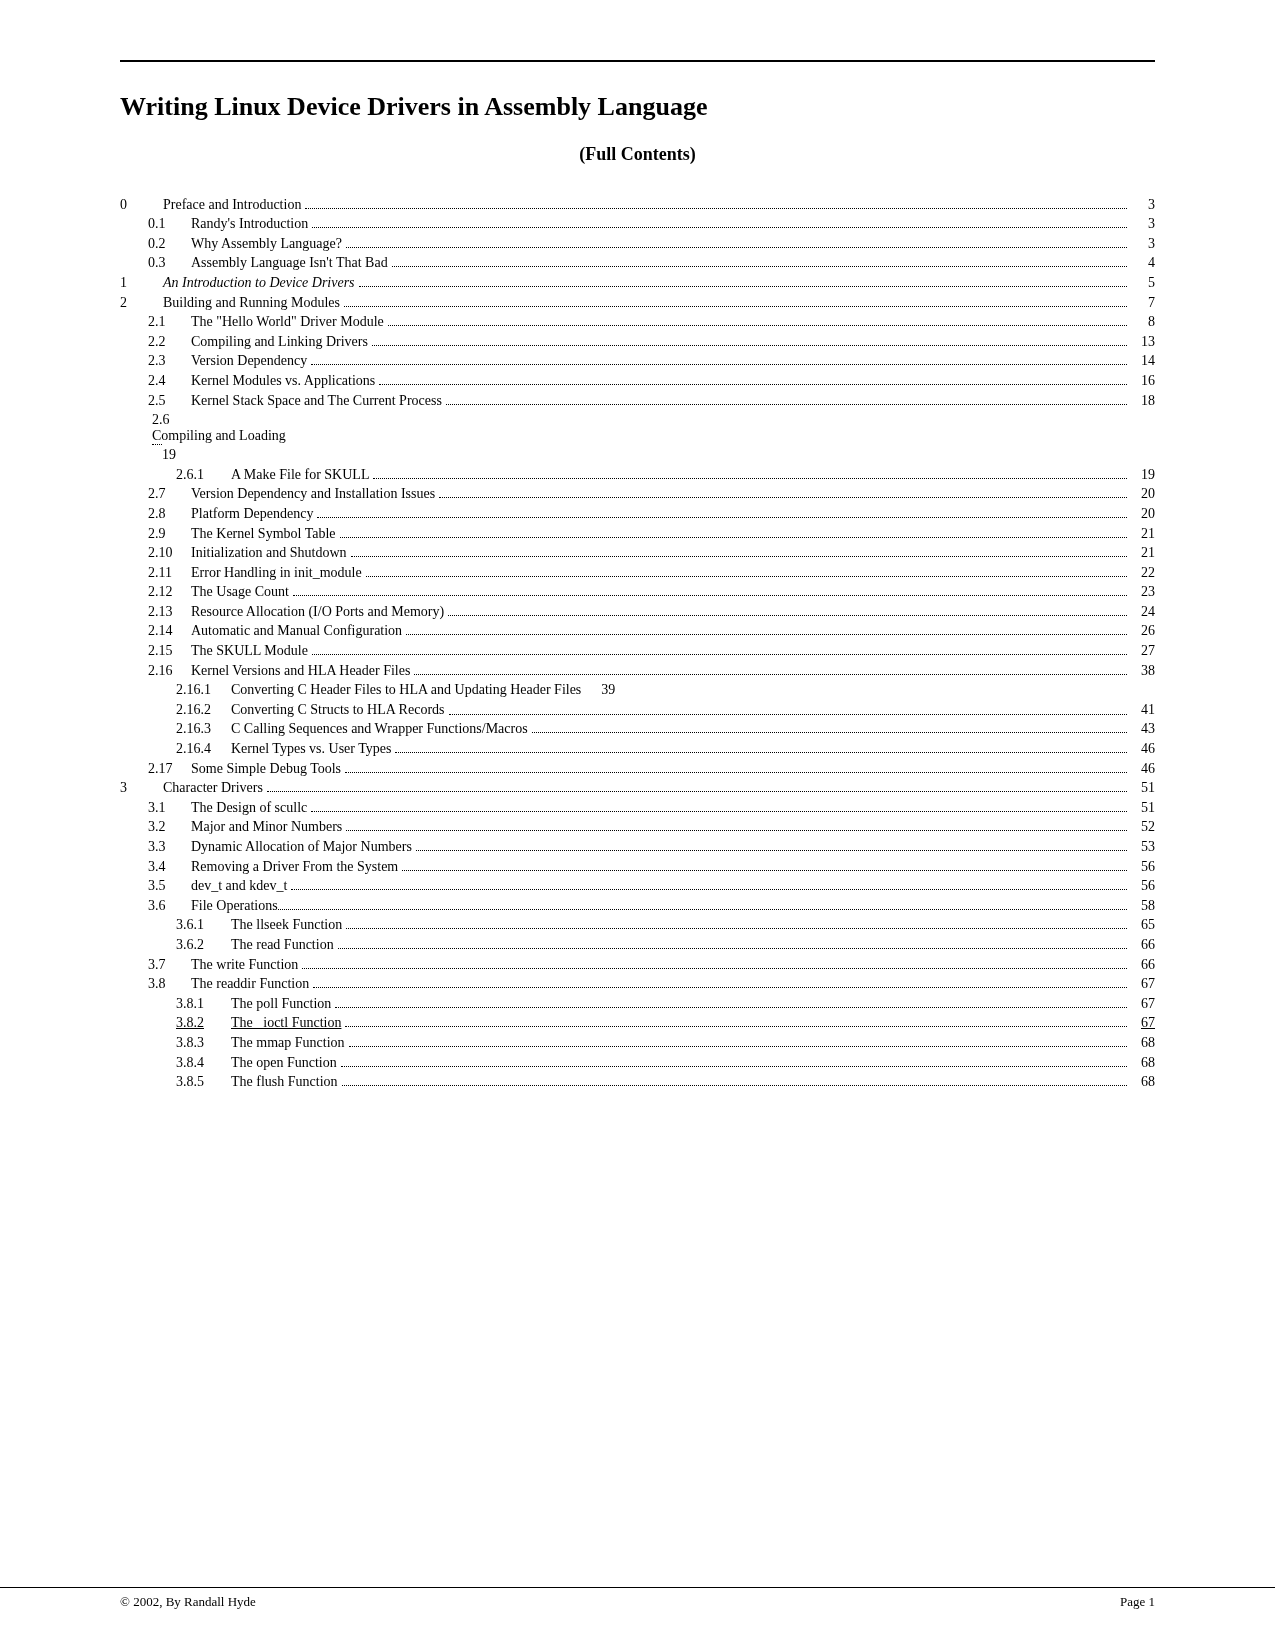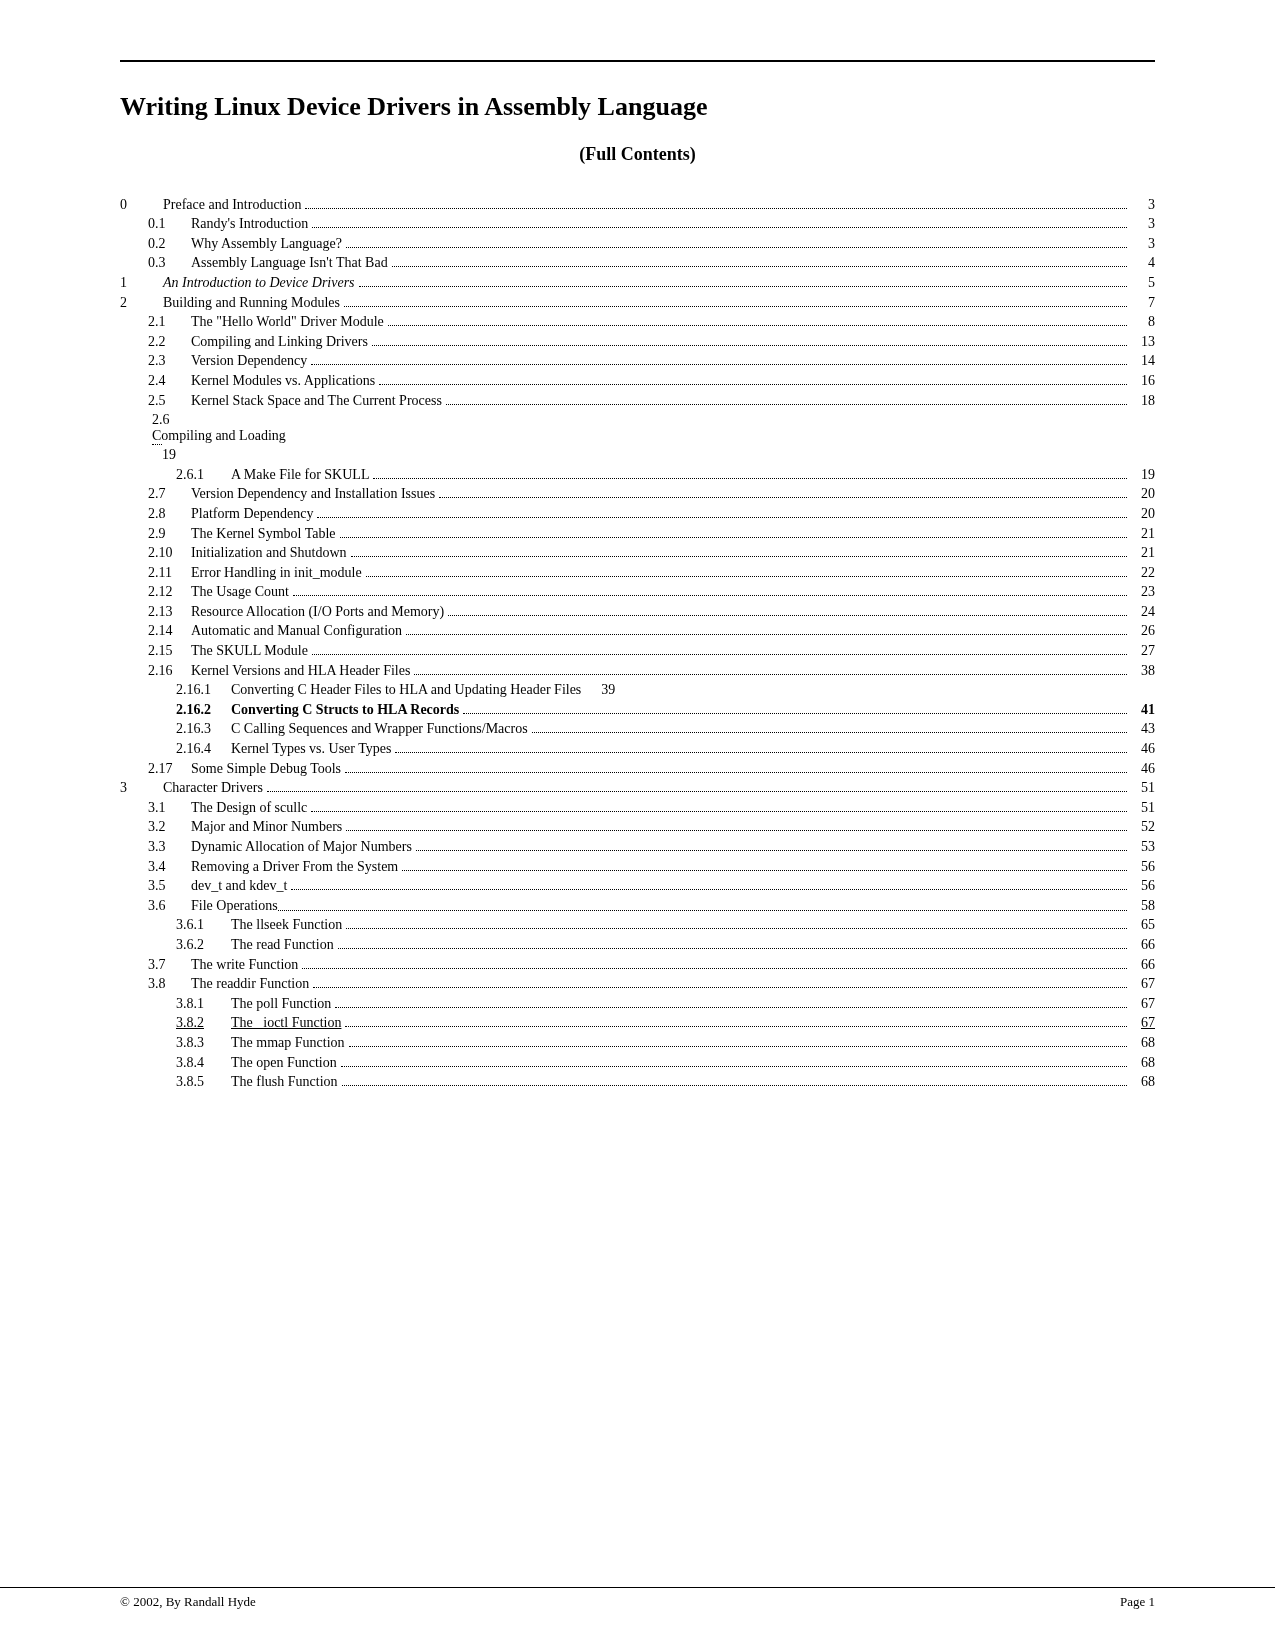--- a/index.html
+++ b/index.html
@@ -196,21 +196,21 @@
         <span style="white-space: nowrap; margin-right: 4px;">Kernel Versions and HLA Header Files</span>
         <span style="flex: 1 1 0%; overflow: hidden; border-bottom: 1px dotted rgb(0, 0, 0); height: 0.85em; margin-bottom: 2px; min-width: 10px;"></span>
         <span style="white-space: nowrap; margin-left: 4px; min-width: 24px; text-align: right;">38</span>
       </div>
       <div style="display: flex; align-items: baseline; width: 100%; padding: 1.8px 0px 1.8px 56px;">
         <span style="white-space: nowrap; margin-right: 5px; min-width: 50px; display: inline-block;">2.16.1</span>
         <span style="white-space: nowrap; margin-right: 4px;">Converting C Header Files to HLA and Updating Header Files</span>
         <span style="flex: 0 1 0%; overflow: hidden; border: none; height: 0.85em; margin-bottom: 2px; min-width: 0px;"></span>
         <span style="white-space: nowrap; margin-left: 6px; min-width: 24px; text-align: right;">39</span>
       </div>
-      <div style="display: flex; align-items: flex-start; width: 100%; padding: 1.8px 0px 1.8px 56px; font-weight: bold;">
+      <div style="display: flex; align-items: center; width: 100%; padding: 1.8px 0px 1.8px 56px;">
         <span style="white-space: nowrap; margin-right: 5px; min-width: 50px; display: inline-block;">2.16.2</span>
         <span style="white-space: nowrap; margin-right: 4px;">Converting C Structs to HLA Records</span>
         <span style="flex: 1 1 0%; overflow: hidden; border-bottom: 1px dotted rgb(0, 0, 0); height: 0.85em; margin-bottom: 2px; min-width: 10px;"></span>
         <span style="white-space: nowrap; margin-left: 4px; min-width: 24px; text-align: right;">41</span>
       </div>
       <div style="display: flex; align-items: baseline; width: 100%; padding: 1.8px 0px 1.8px 56px;">
         <span style="white-space: nowrap; margin-right: 5px; min-width: 50px; display: inline-block;">2.16.3</span>
         <span style="white-space: nowrap; margin-right: 4px;">C Calling Sequences and Wrapper Functions/Macros</span>
         <span style="flex: 1 1 0%; overflow: hidden; border-bottom: 1px dotted rgb(0, 0, 0); height: 0.85em; margin-bottom: 2px; min-width: 10px;"></span>
         <span style="white-space: nowrap; margin-left: 4px; min-width: 24px; text-align: right;">43</span>
@@ -256,21 +256,21 @@
         <span style="white-space: nowrap; margin-right: 4px;">Removing a Driver From the System</span>
         <span style="flex: 1 1 0%; overflow: hidden; border-bottom: 1px dotted rgb(0, 0, 0); height: 0.85em; margin-bottom: 2px; min-width: 10px;"></span>
         <span style="white-space: nowrap; margin-left: 4px; min-width: 24px; text-align: right;">56</span>
       </div>
       <div style="display: flex; align-items: baseline; width: 100%; padding: 1.8px 0px 1.8px 28px;">
         <span style="white-space: nowrap; margin-right: 5px; min-width: 38px; display: inline-block;">3.5</span>
         <span style="white-space: nowrap; margin-right: 4px;">dev_t and kdev_t</span>
         <span style="flex: 1 1 0%; overflow: hidden; border-bottom: 1px dotted rgb(0, 0, 0); height: 0.85em; margin-bottom: 2px; min-width: 10px;"></span>
         <span style="white-space: nowrap; margin-left: 4px; min-width: 24px; text-align: right;">56</span>
       </div>
-      <div style="display: flex; align-items: center; width: 100%; padding: 1.8px 0px 1.8px 28px;">
+      <div style="display: flex; align-items: flex-start; width: 100%; padding: 1.8px 0px 1.8px 28px;">
         <span style="white-space: nowrap; margin-right: 5px; min-width: 38px; display: inline-block;">3.6</span>
         <span style="white-space: nowrap; ">File Operations</span>
         <span style="flex: 1 1 0%; overflow: hidden; border-bottom: 1px dotted rgb(0, 0, 0); height: 0.85em; margin-bottom: 2px; min-width: 10px;"></span>
         <span style="white-space: nowrap; margin-left: 4px; min-width: 24px; text-align: right;">58</span>
       </div>
       <div style="display: flex; align-items: baseline; width: 100%; padding: 1.8px 0px 1.8px 56px;">
         <span style="white-space: nowrap; margin-right: 5px; min-width: 50px; display: inline-block;">3.6.1</span>
         <span style="white-space: nowrap; margin-right: 4px;">The llseek Function</span>
         <span style="flex: 1 1 0%; overflow: hidden; border-bottom: 1px dotted rgb(0, 0, 0); height: 0.85em; margin-bottom: 2px; min-width: 10px;"></span>
         <span style="white-space: nowrap; margin-left: 4px; min-width: 24px; text-align: right;">65</span>

